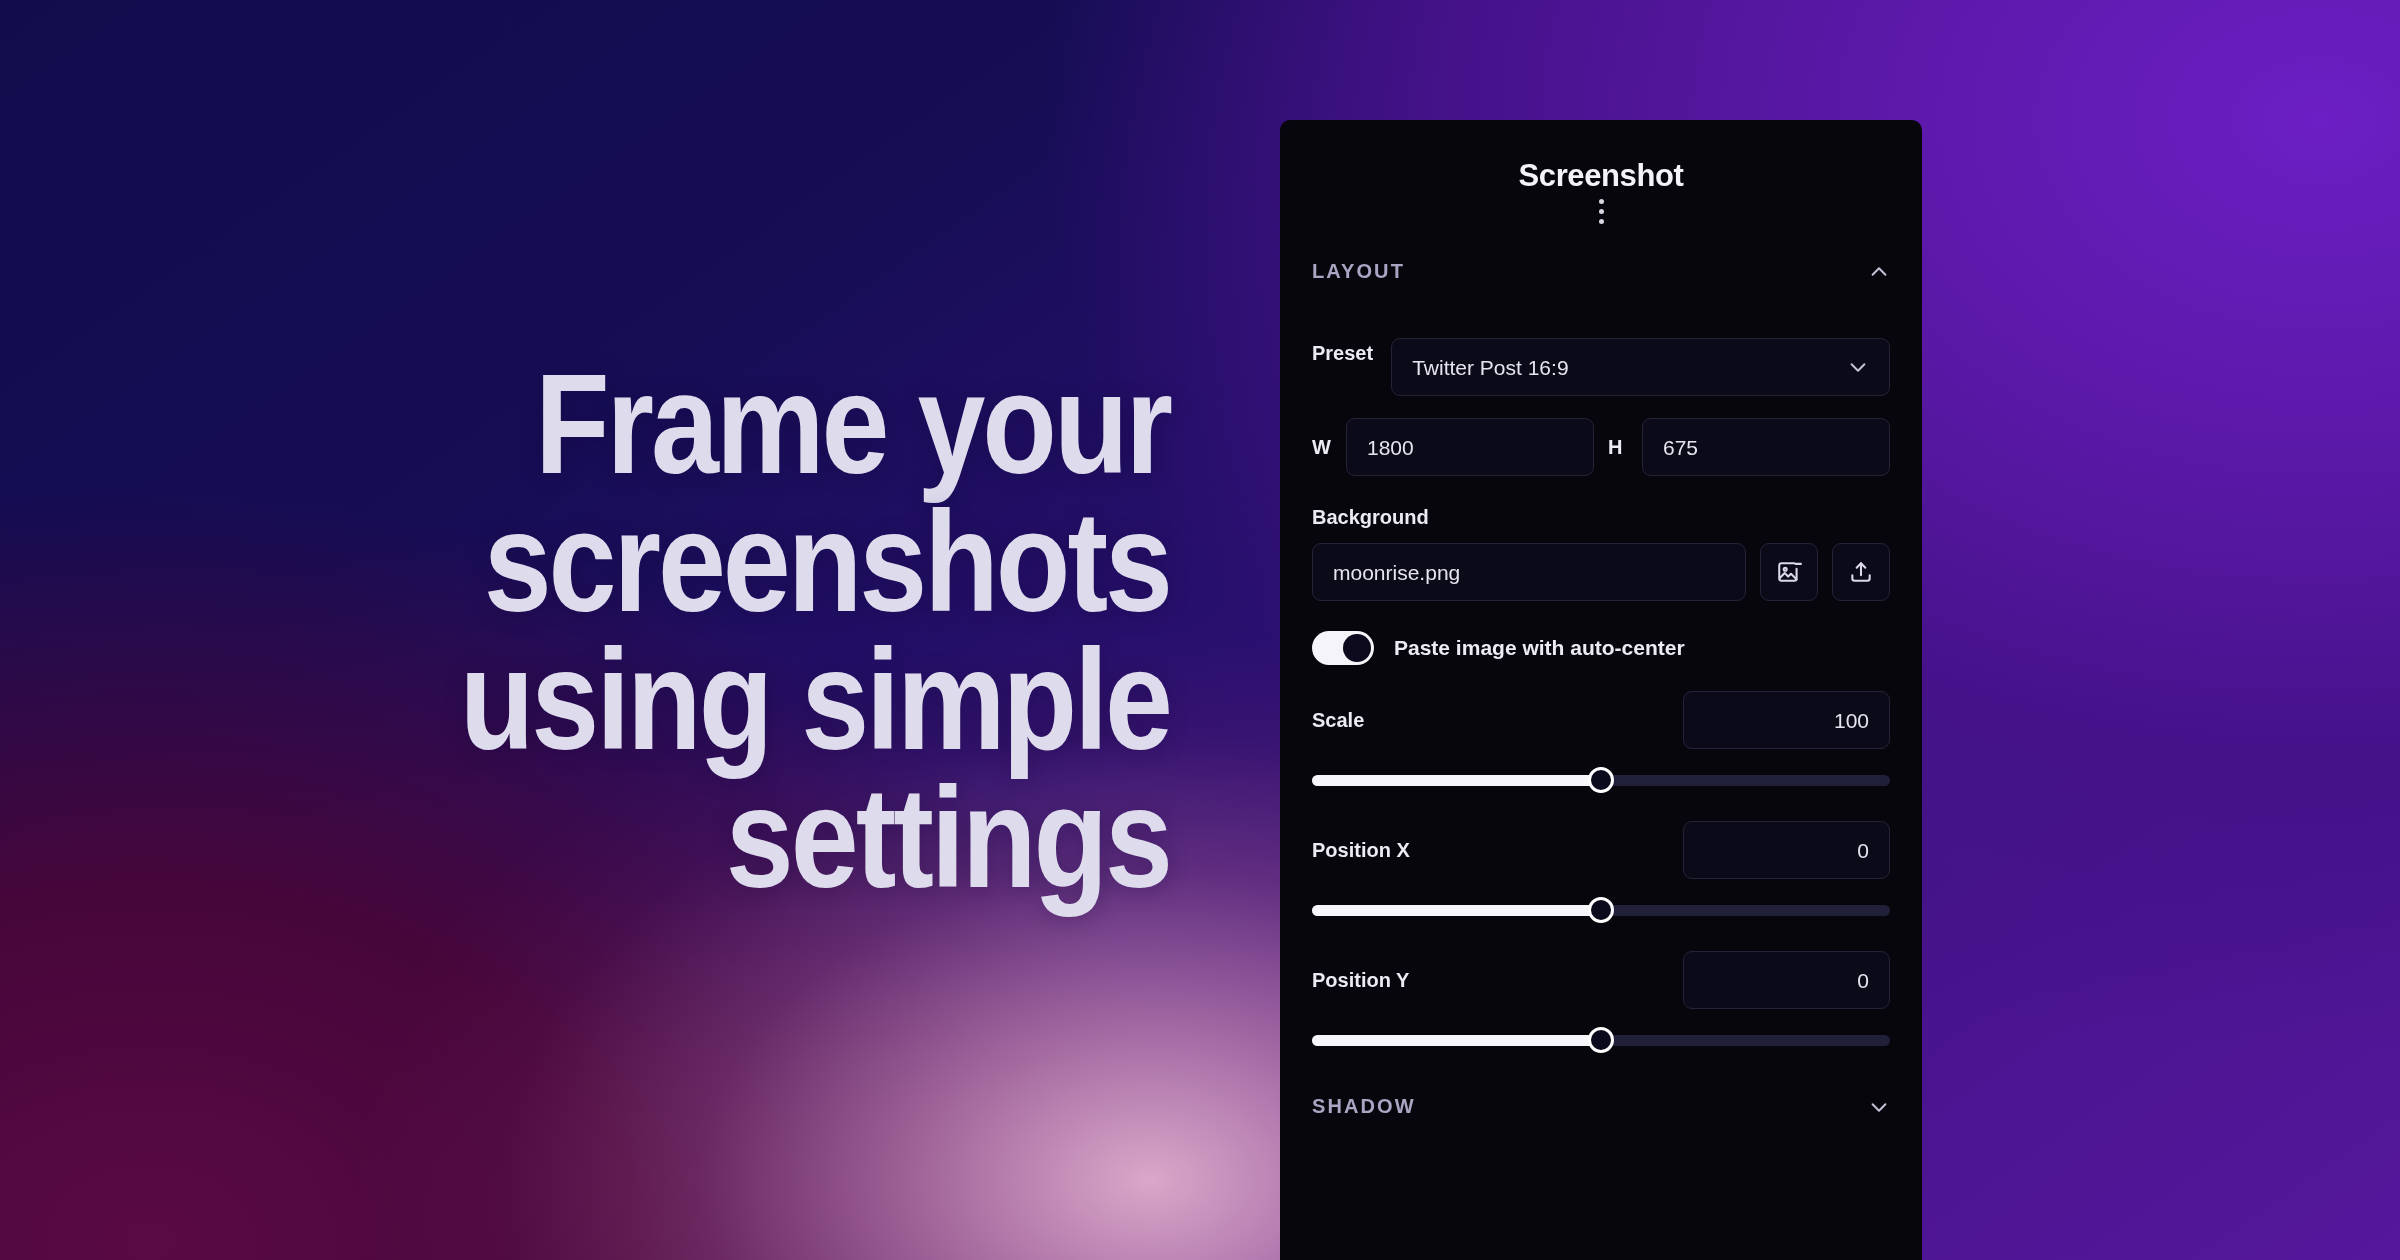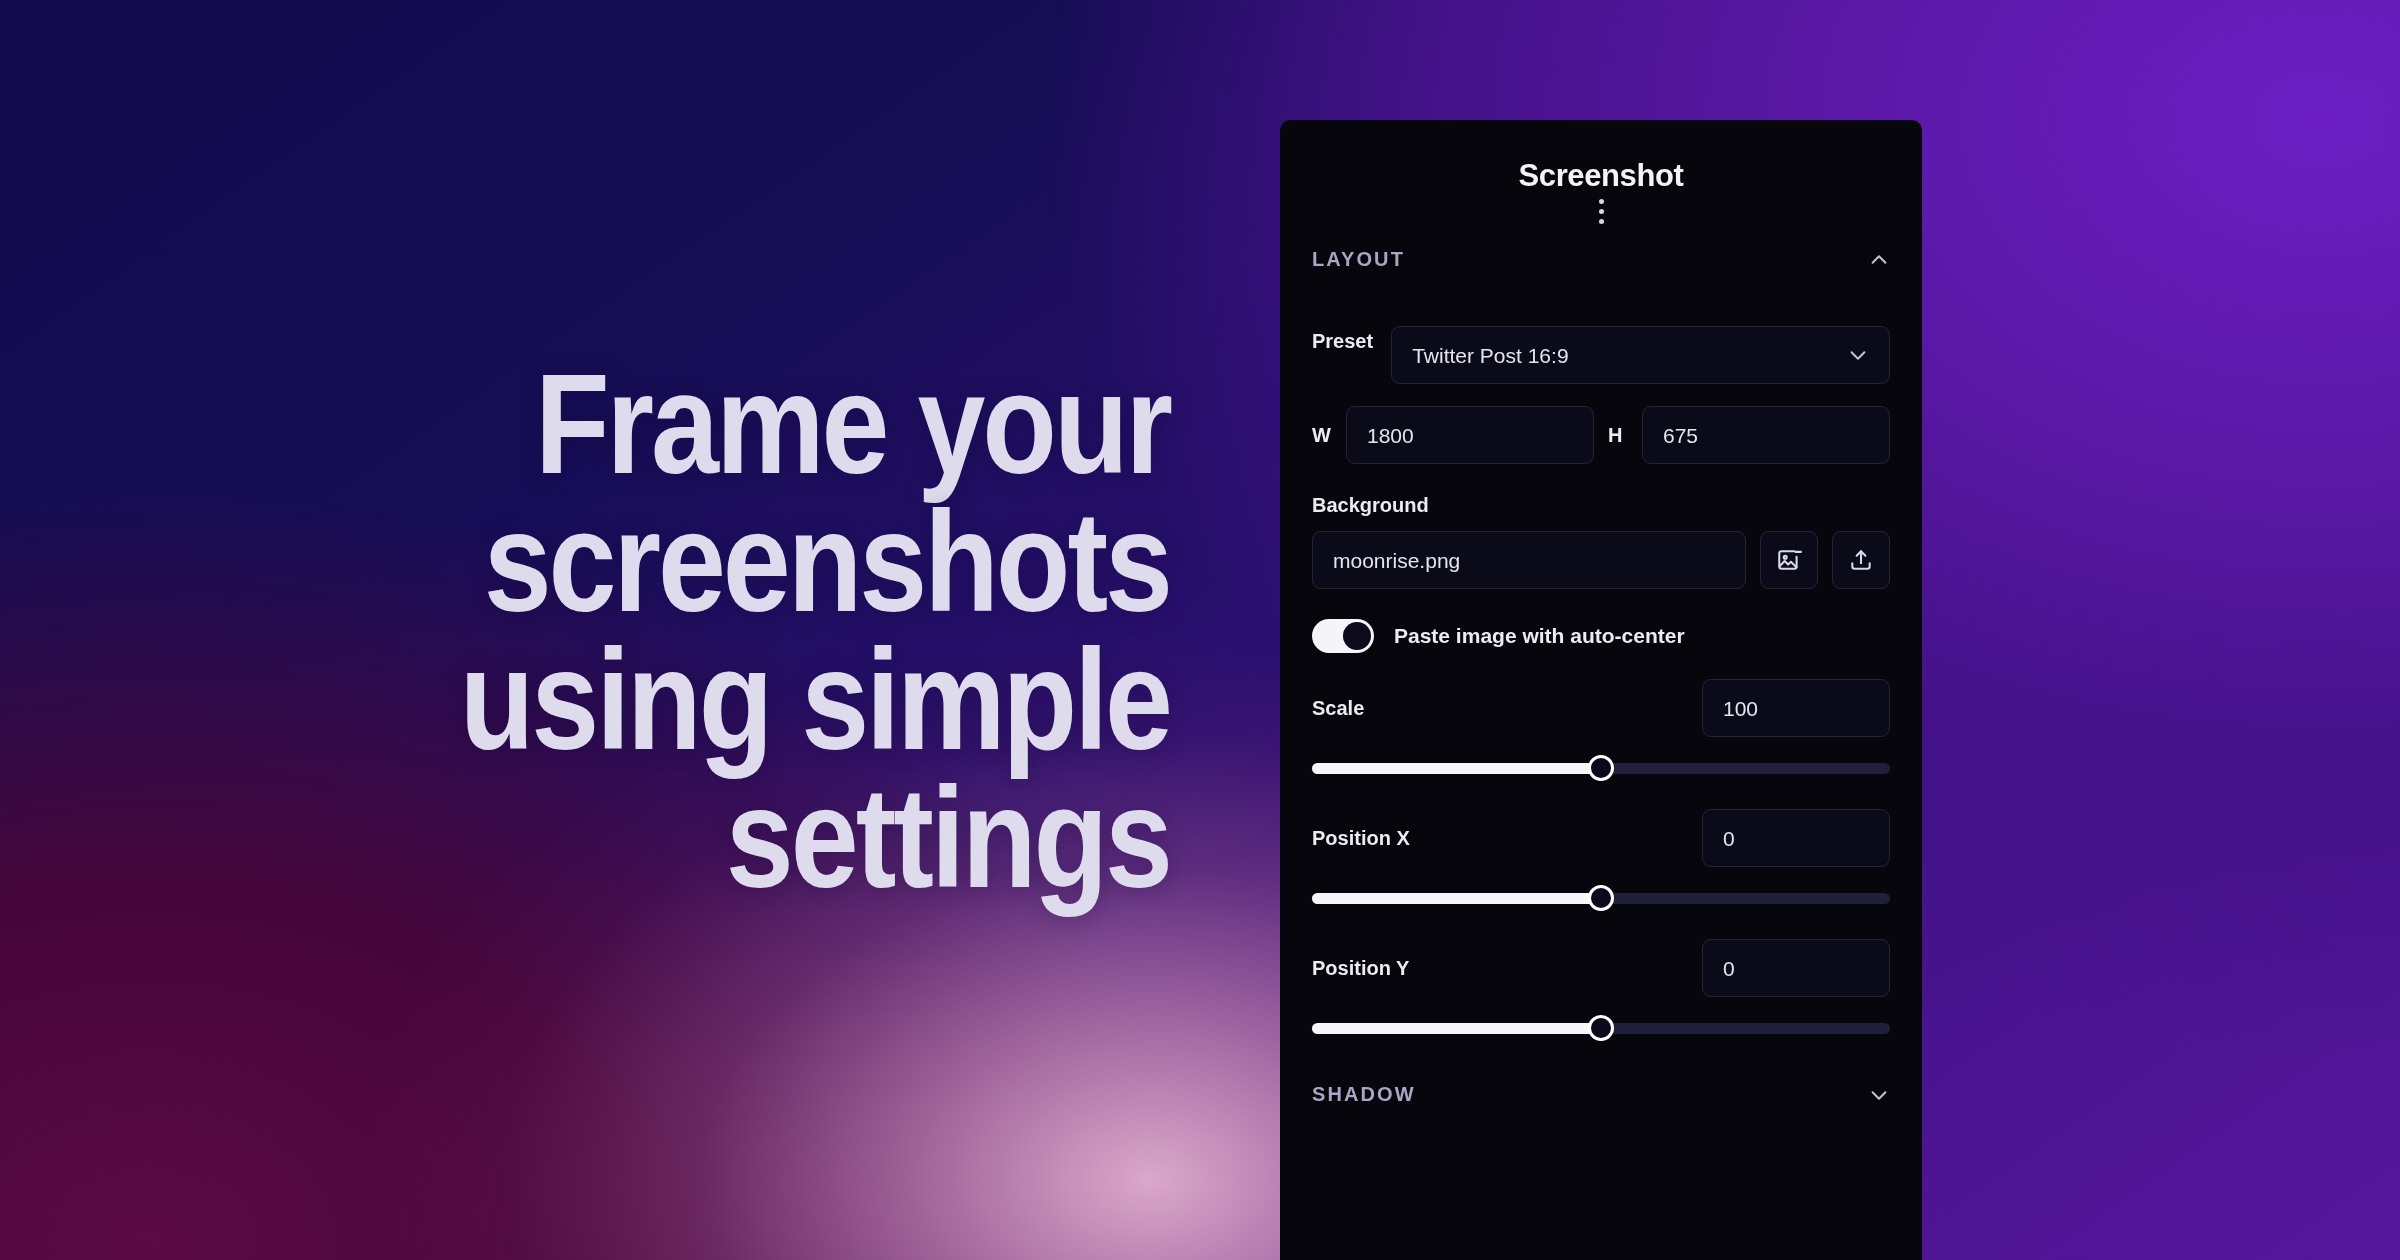--- a/index.html
+++ b/index.html
@@ -65,21 +65,21 @@
   #kebab-btn {
     width:34px; height:34px;
     display:flex; flex-direction:column; align-items:center; justify-content:center;
     gap:5px; cursor:pointer; border-radius:6px;
   }
   #kebab-btn i { display:block; width:5px; height:5px; border-radius:50%; background:#d7d5e2; }
 
   
   .section-head {
     display:flex; align-items:center; justify-content:space-between;
-    margin-top:20px; cursor:pointer;
+    margin-top:32px; cursor:pointer;
   }
   .section-title {
     font-size:20px; font-weight:700; letter-spacing:2.1px;
     color:#a9a6c4;
   }
   .chev { width:22px; height:22px; color:#c3c1d4; }
   .chev svg { width:100%; height:100%; display:block; }
 
   
   .row { display:flex; align-items:center; }
@@ -135,21 +135,21 @@
   #toggle .knob {
     position:absolute; top:3px; left:31px;
     width:28px; height:28px; border-radius:50%;
     background:#0c0a1c;
   }
   #toggle-label { font-size:21px; font-weight:700; color:#eceaf3; }
 
   
   .slider-group { margin-top:26px; }
   .slider-head { display:flex; align-items:center; justify-content:space-between; }
-  .slider-head .field { width:188px; justify-content:flex-start; }
+  .slider-head .field { width:207px; justify-content:flex-end; }
   .slider-track-wrap {
     position:relative; height:30px; margin-top:16px;
     display:flex; align-items:center; cursor:pointer;
   }
   .track {
     position:absolute; left:0; right:0; height:11px;
     border-radius:6px; background:#20203a;
   }
   .track-fill {
     position:absolute; left:0; height:11px;

